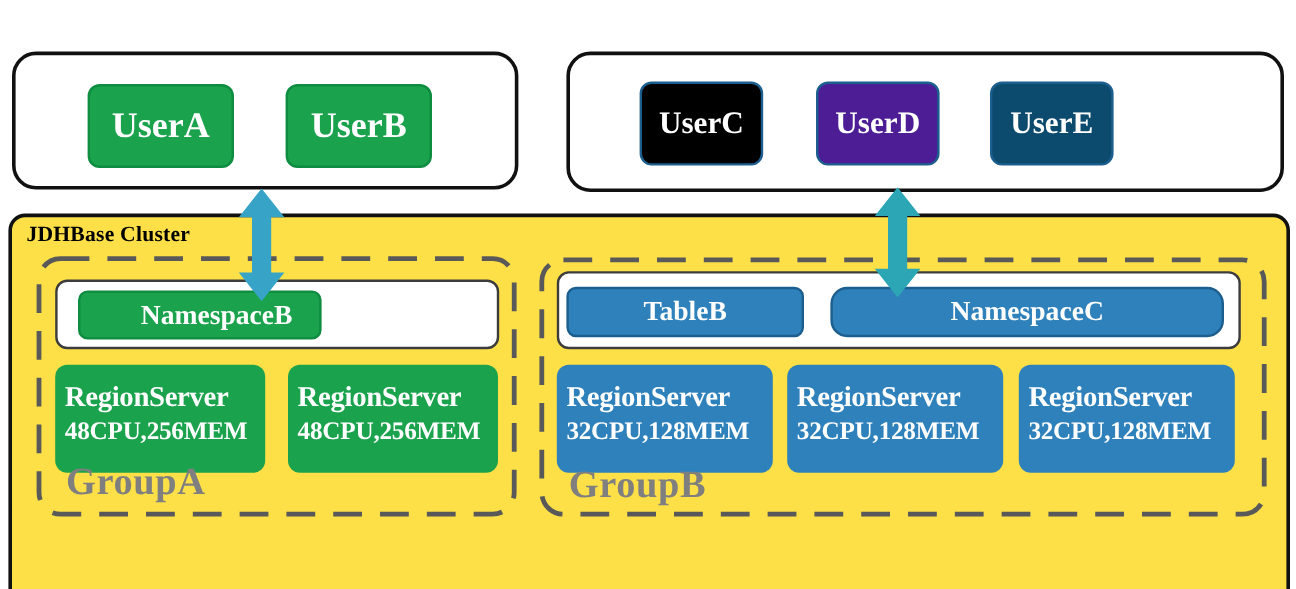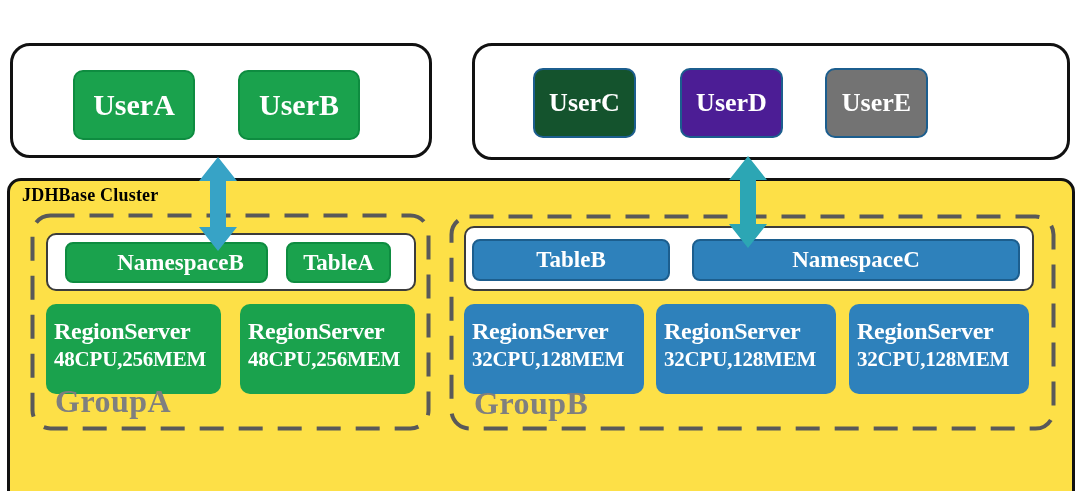--- a/index.html
+++ b/index.html
@@ -56,61 +56,60 @@
 <body>
 
 <div class="stage">
 
   <div class="panel left">
     <div class="ubox g" style="left: 60px; background: rgb(26, 162, 77);">UserA</div>
     <div class="ubox g" style="left: 225px; background: rgb(26, 162, 77);">UserB</div>
   </div>
 
   <div class="panel right">
-    <div class="ubox b" style="left: 58px; background: #14532d;">UserC</div>
+    <div class="ubox b" style="left: 58px; background: #000000;">UserC</div>
     <div class="ubox b" style="left: 205px; background: #4c1d95;">UserD</div>
-    <div class="ubox b" style="left: 350px; background: #737373;">UserE</div>
+    <div class="ubox b" style="left: 350px; background: #0c4a6e;">UserE</div>
   </div>
 
   <svg class="arrow" style="left:198px; top:117px" width="40" height="94" viewBox="0 0 40 94">
     <polygon points="20,0 39,24 28,24 28,70 39,70 20,94 1,70 12,70 12,24 1,24" fill="#37a3c6"></polygon>
   </svg>
   <svg class="arrow" style="left:728px; top:116px" width="40" height="92" viewBox="0 0 40 92">
     <polygon points="20,0 39,24 28,24 28,68 39,68 20,92 1,68 12,68 12,24 1,24" fill="#2ca6b4"></polygon>
   </svg>
 
   <div class="cluster">
     <div class="cluster-title">JDHBase Cluster</div>
 
     <div class="group a">
       <svg class="dashsvg" width="401" height="218" viewBox="0 0 401 218">
         <rect x="2.5" y="2.5" width="396" height="213" rx="18" fill="none" stroke-width="4" stroke-dasharray="24 15" stroke="#595959"></rect>
       </svg>
       <div class="bar">
         <div class="tag g" style="left: 17px; top: 7px; width: 203px; height: 41px; background: rgb(26, 162, 77); padding-left: 28px;">NamespaceB</div>
-        <div class="tag g" style="left: 238px; top: 7px; width: 105px; height: 41px; background: rgb(26, 162, 77);">TableA</div>
       </div>
       <div class="rs" style="left: 16px; top: 91px; background: rgb(26, 162, 77);">
         <div class="t">RegionServer</div>
         <div class="s">48CPU,256MEM</div>
       </div>
       <div class="rs" style="left: 210px; top: 91px; background: rgb(26, 162, 77);">
         <div class="t">RegionServer</div>
         <div class="s">48CPU,256MEM</div>
       </div>
       <div class="glabel" style="color: rgb(127, 127, 127);">GroupA</div>
     </div>
 
     <div class="group b">
       <svg class="dashsvg" width="607" height="217" viewBox="0 0 607 217">
         <rect x="2.5" y="2.5" width="602" height="212" rx="18" fill="none" stroke-width="4" stroke-dasharray="24 15" stroke="#595959"></rect>
       </svg>
       <div class="bar">
         <div class="tag b" style="left: 6px; top: 11px; width: 198px; height: 42px; background: rgb(46, 129, 187); text-align: right;">TableB</div>
-        <div class="tag b" style="left: 226px; top: 11px; width: 328px; height: 42px; background: rgb(46, 129, 187);">NamespaceC</div>
+        <div class="tag b" style="left: 226px; top: 11px; width: 328px; height: 42px; background: rgb(46, 129, 187); border-radius: 14px;">NamespaceC</div>
       </div>
       <div class="rs wb" style="left: 15px; top: 90px; background: rgb(46, 129, 187);">
         <div class="t">RegionServer</div>
         <div class="s">32CPU,128MEM</div>
       </div>
       <div class="rs wb" style="left: 207px; top: 90px; background: rgb(46, 129, 187);">
         <div class="t">RegionServer</div>
         <div class="s">32CPU,128MEM</div>
       </div>
       <div class="rs wb" style="left: 400px; top: 90px; background: rgb(46, 129, 187);">

